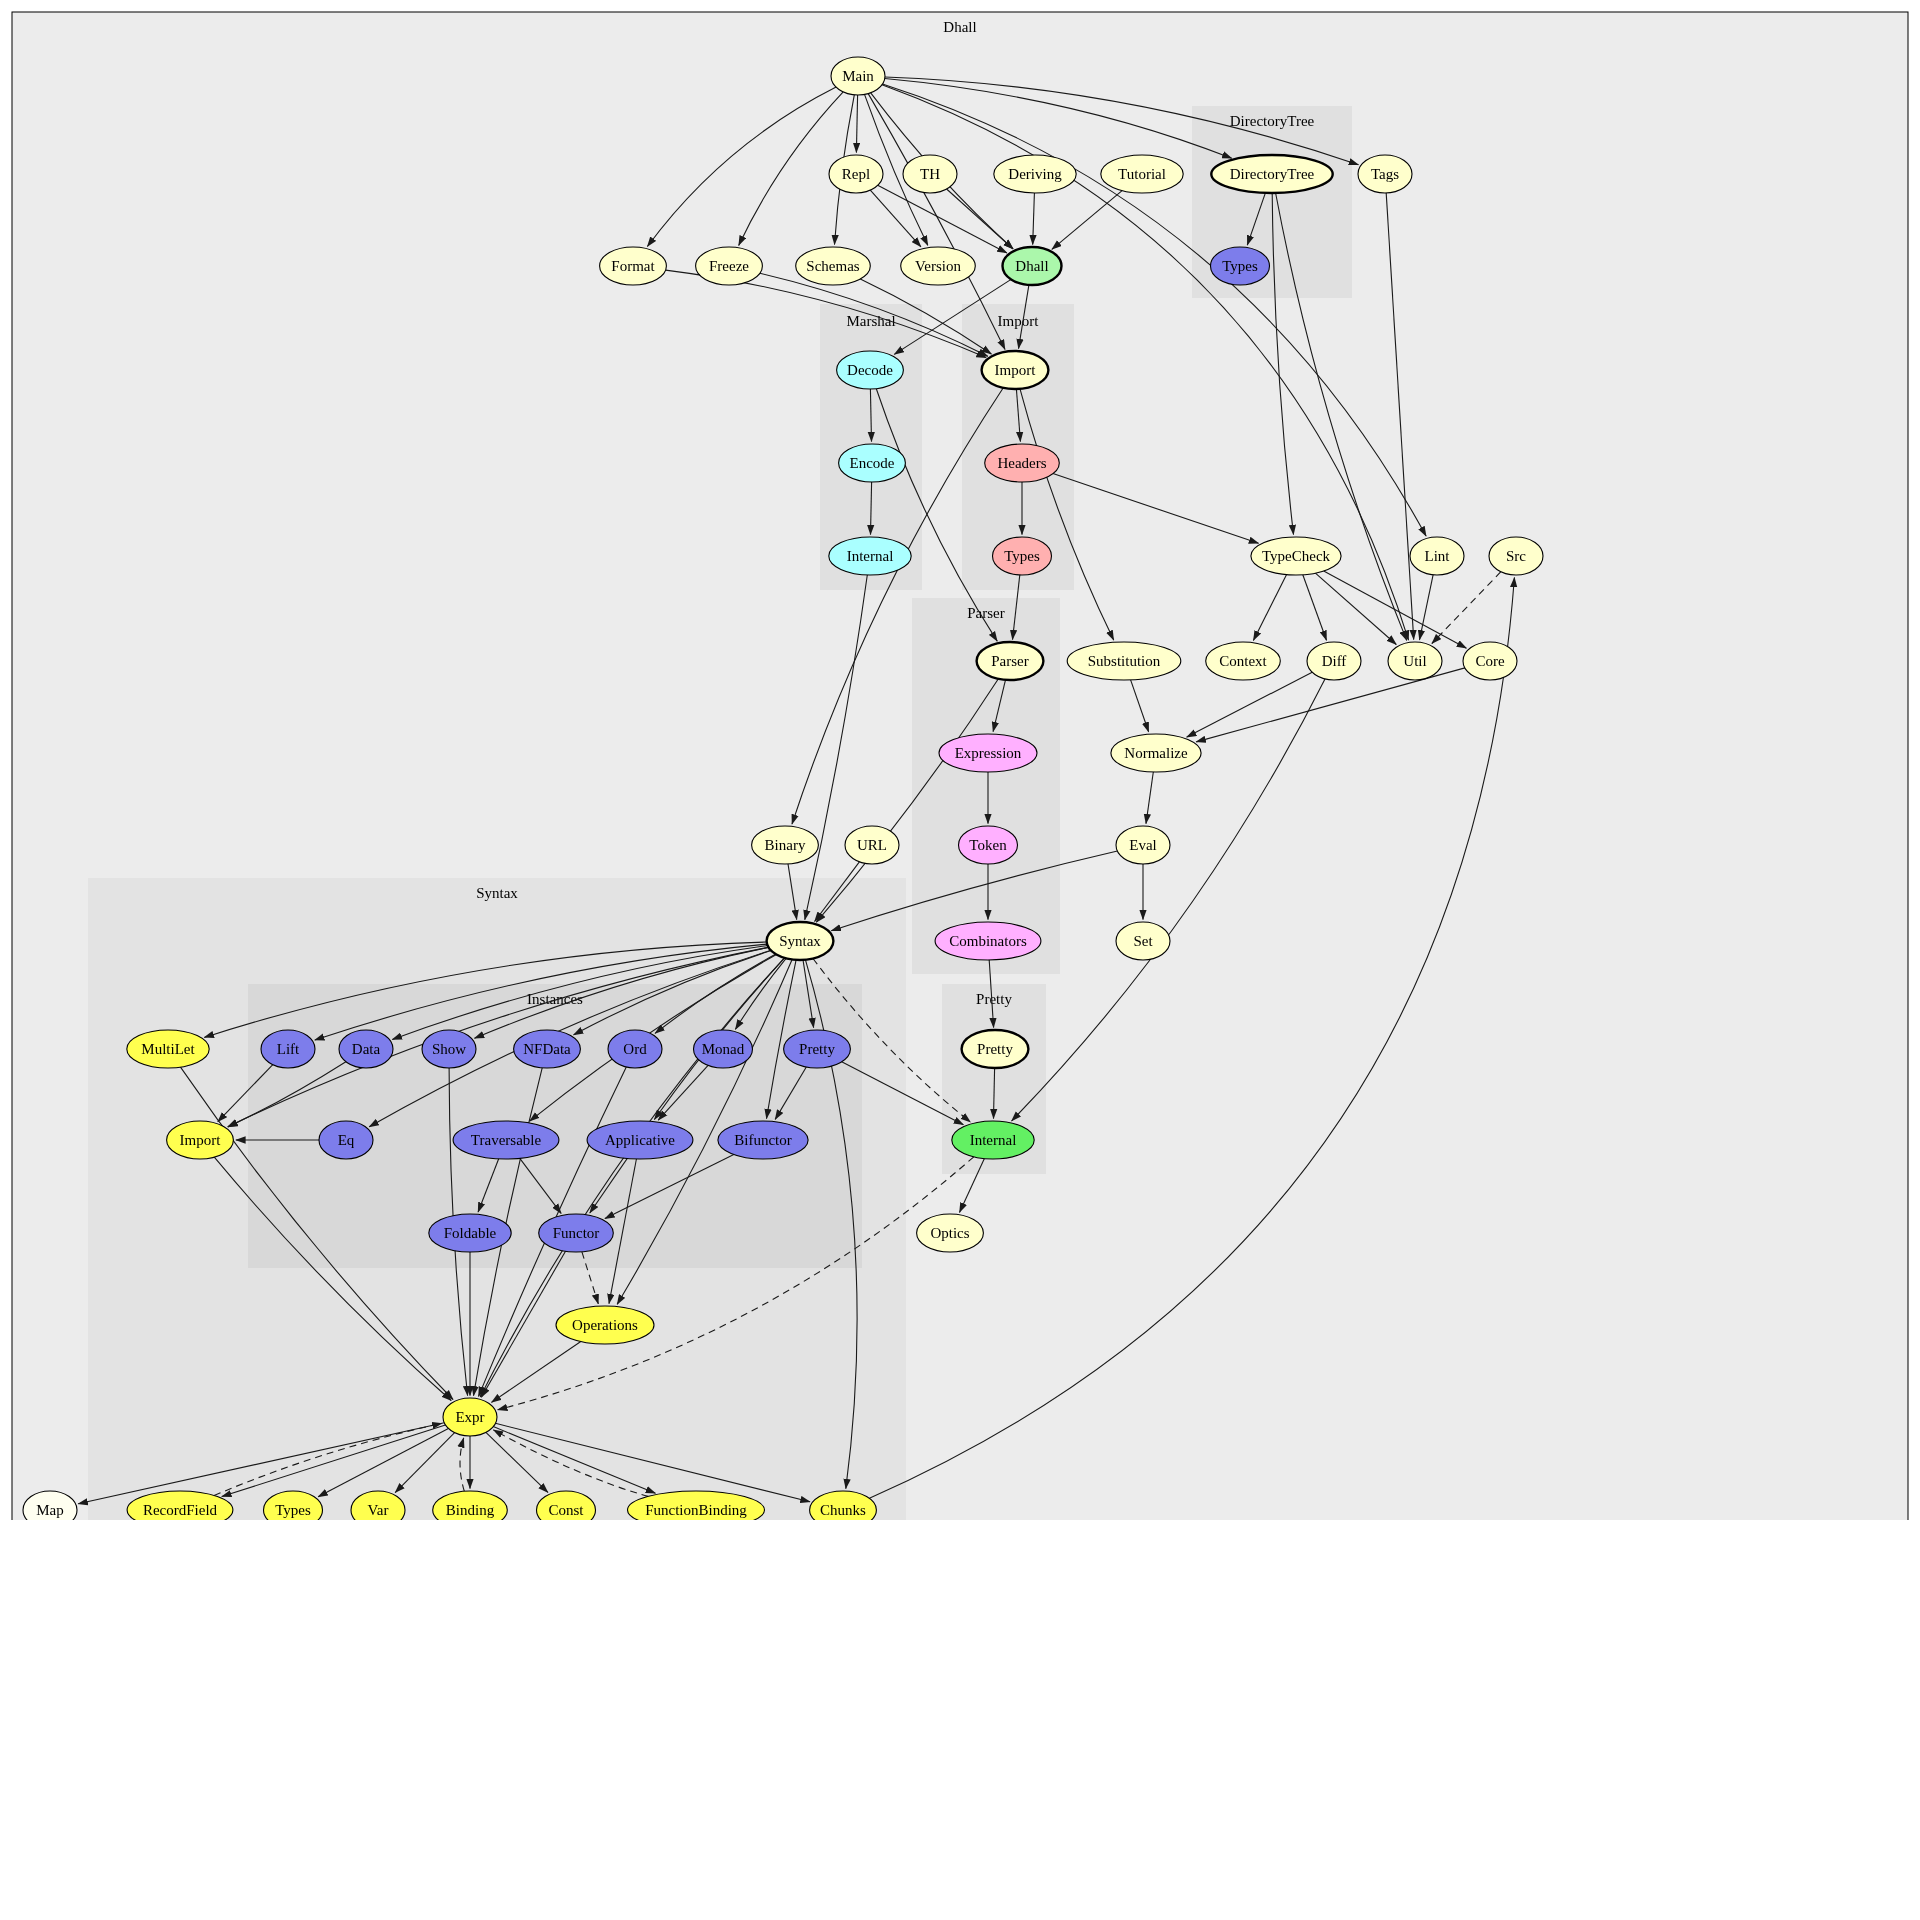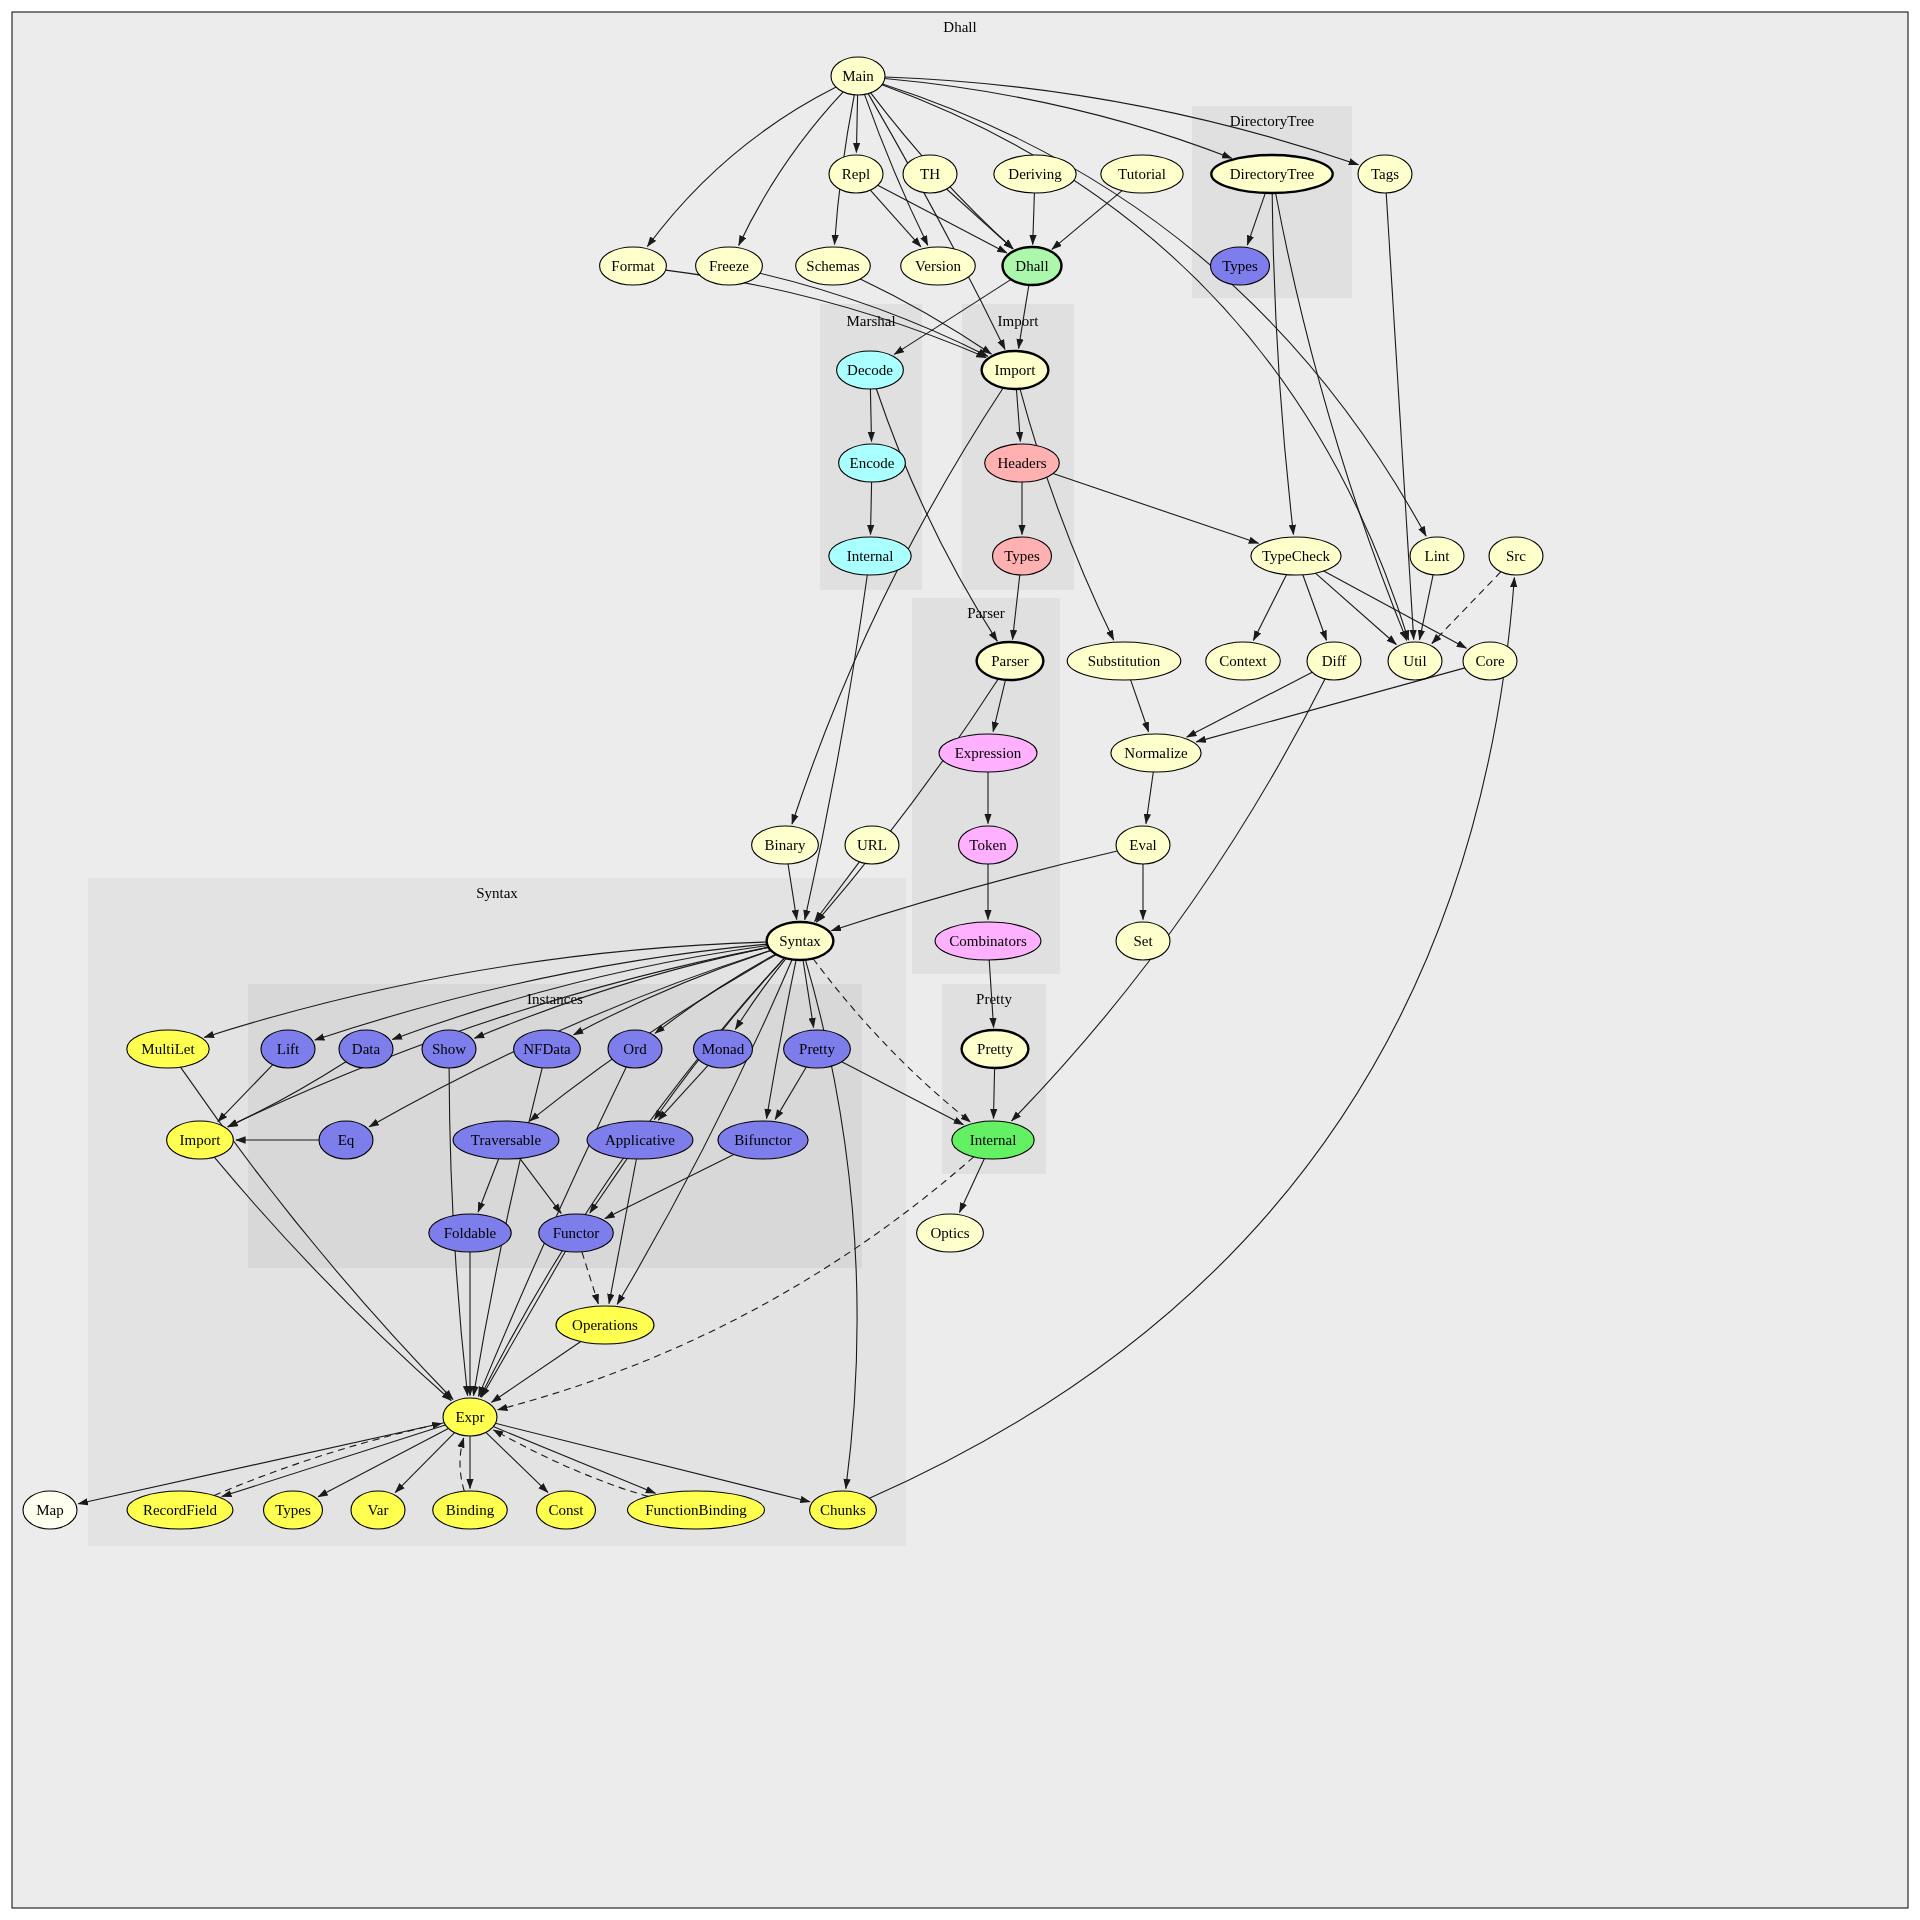--- a/index.html
+++ b/index.html
@@ -1,17 +1,17 @@
 <!DOCTYPE html>
 <html><head>
 <meta charset="utf-8">
 <title>Dhall module dependency graph</title>
 <style>
   html,body{margin:0;padding:0;background:#ffffff;}
-  .page{width:1920px;height:1920px;position:relative;font-family:"Liberation Serif",serif;}
+  .page{width:1920px;height:1520px;position:relative;font-family:"Liberation Serif",serif;}
   svg{display:block;}
   text.lbl{font-family:"Liberation Serif",serif;font-size:15px;fill:#000;}
   text.nlbl{font-family:"Liberation Serif",serif;font-size:15px;fill:#000;}
   path.edge{fill:none;stroke:#1a1a1a;stroke-width:1.1;}
   path.edge.dashed{stroke-dasharray:7 5;}
 </style>
 </head>
 <body>
 
 <div class="page">

